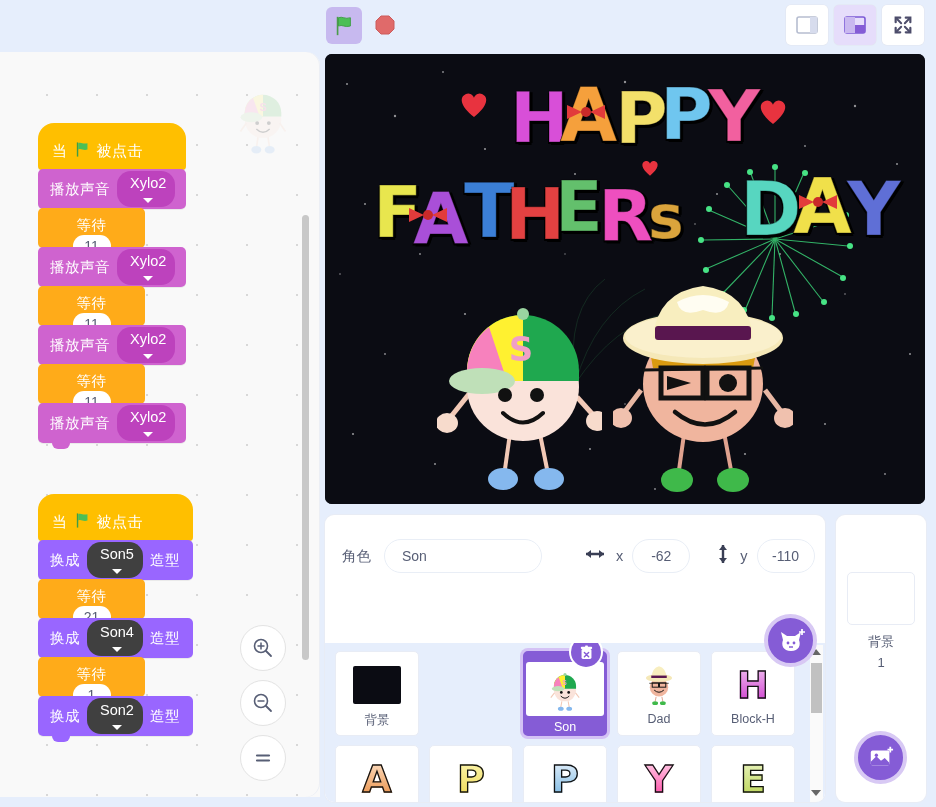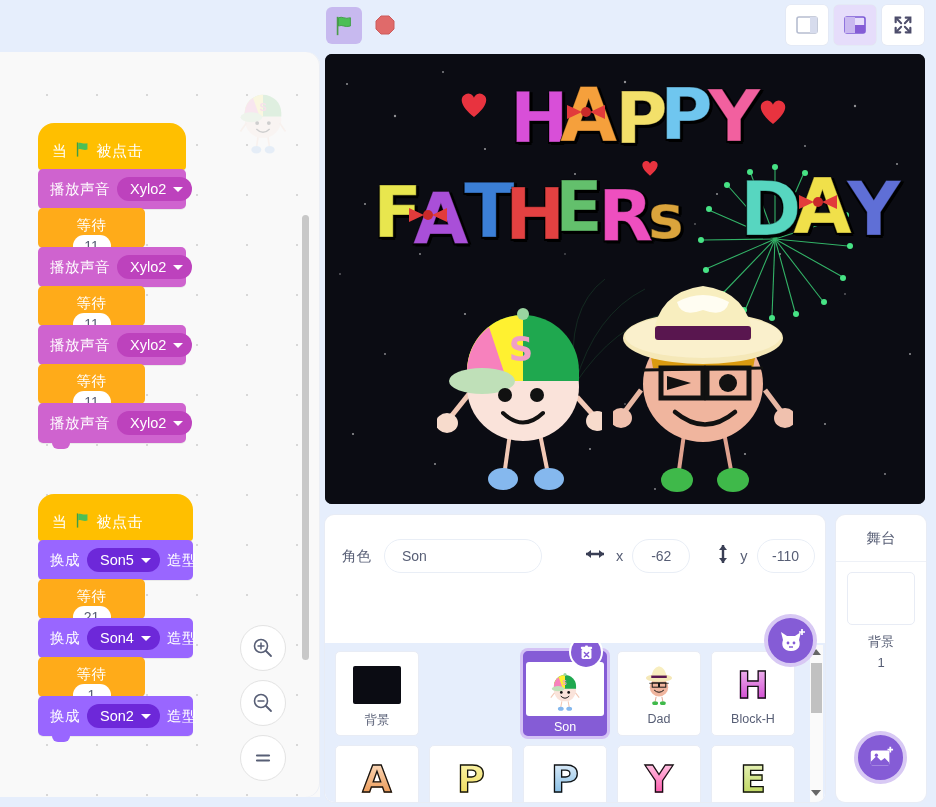--- a/index.html
+++ b/index.html
@@ -71,24 +71,24 @@
   }
   .hat .lbl { font-weight:400; }
   .b-sound { background:#cf63cf; border-radius:5px; box-shadow: 0 1px 0 rgba(0,0,0,.06);}
   .b-control { background:#ffab19; border-radius:5px; box-shadow: 0 1px 0 rgba(0,0,0,.06); flex-direction: column;}
   .b-looks { background:#9966ff; border-radius:5px; box-shadow: 0 1px 0 rgba(0,0,0,.06);}
   .notch { position:absolute; left:14px; bottom:-6px; width:18px; height:7px;
            border-radius:0 0 6px 6px; }
   .dropdown {
     display:inline-flex; align-items:center; gap:7px;
     border-radius:14px; padding:4px 9px 4px 13px; margin:0 7px;
-    font-size:14.5px; color:#fff;
+    font-size:14.5px; color:#fff;flex-direction:column;
   }
   .b-sound .dropdown { background:#bd42bd; }
-  .b-looks .dropdown { background:#6d28d9; }
+  .b-looks .dropdown { background:#404040; }
   .caret { width:0; height:0; border-left:5px solid transparent; border-right:5px solid transparent;
            border-top:5px solid #fff; }
   .numfield {
     background:#fff; color:#575e75; border-radius:13px; min-width:38px;
     padding:3px 10px; margin:0 7px; text-align:center; font-size:14px;
   }
   .flagmini { display:inline-block; margin:0 6px; vertical-align:middle; }
 
   
   #stage {
@@ -710,21 +710,20 @@
         <path d="M6 13 L4 5 L10 9 L18 9 L24 5 L22 13 C24 18, 22 24, 14 24 C6 24, 4 18, 6 13 Z" fill="#fff"></path>
         <circle cx="11" cy="16" r="1.4" fill="#855cd6"></circle>
           <circle cx="17" cy="16" r="1.4" fill="#855cd6"></circle>
         <path d="M12 20 L16 20" stroke="#855cd6" stroke-width="1.3"></path>
         <path d="M25 2 L25 8 M22 5 L28 5" stroke="#fff" stroke-width="1.7"></path>
       </svg>
     </div>
   </div>
 
   <div id="stage-panel">
-    <div id="stage-panel-head">舞台</div>
     <div id="stage-thumb"></div>
     <div id="stage-bg-name">背景</div>
     <div id="stage-bg-count">1</div>
     <div id="add-backdrop-btn">
       <svg width="26" height="26" viewBox="0 0 28 28">
         <rect x="3" y="6" width="20" height="16" rx="2" fill="#fff"></rect>
         <path d="M3 18 L9 12 L14 17 L18 14 L23 19 L23 20 A2 2 0 0 1 21 22 L5 22 A2 2 0 0 1 3 20 Z" fill="#855cd6"></path>
         <circle cx="9" cy="11" r="1.8" fill="#855cd6"></circle>
         <path d="M24 2 L24 8 M21 5 L27 5" stroke="#fff" stroke-width="1.9"></path>
       </svg>

